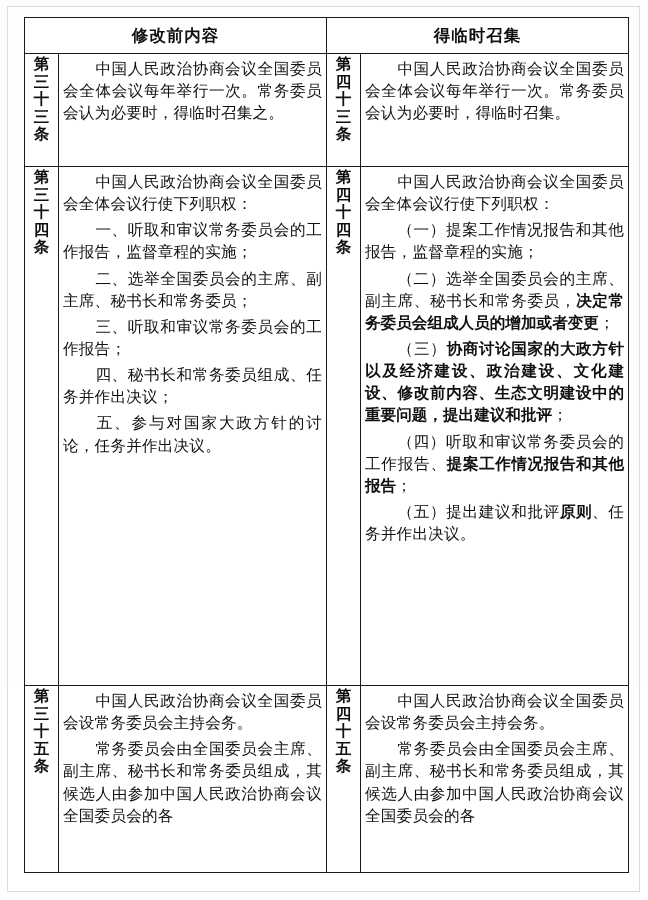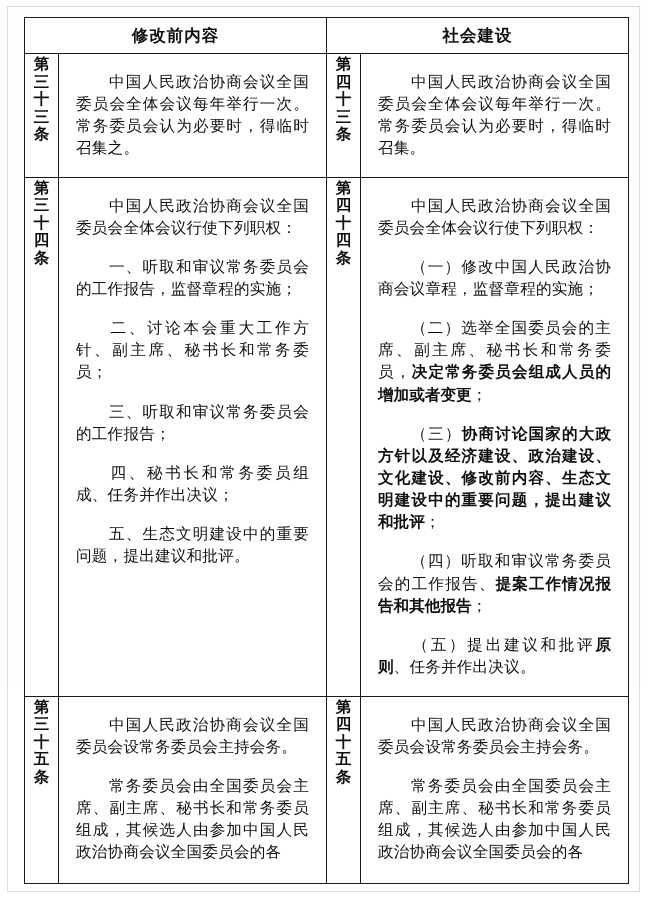--- a/index.html
+++ b/index.html
@@ -99,21 +99,21 @@
     vertical-align: top;
   }
   .para {
     font-size: 15.6px;
     line-height: 1.42;
     text-align: justify;
     text-align-last: left;
     text-justify: inter-character;
     letter-spacing: 0.2px;
     font-family: "DejaVu Sans", sans-serif;
-    margin: 17px;
+    margin: 4px;
     -webkit-hyphens: none;
     hyphens: none;
     word-break: break-all;
   }
   .para + .para { margin-top: 0; }
   .para .ind { display: inline-block; width: 2.05em; }
   .para b, .para .bold {
     font-weight: 700;
     letter-spacing: 0px;
   }
@@ -136,21 +136,21 @@
     <table class="cmp">
       <colgroup>
         <col class="numcol">
         <col class="textcol">
         <col class="numcol">
         <col class="textcol">
       </colgroup>
       <thead>
         <tr class="head">
           <th colspan="2">修改前内容</th>
-          <th colspan="2">社会建设</th>
+          <th colspan="2">得临时召集</th>
         </tr>
       </thead>
       <tbody id="tbody">
           <tr class="r1">
             <td class="numcell">
               <div class="vtext">
                 <span>第</span>
                 <span>三</span>
                 <span>十</span>
                 <span>三</span>
@@ -184,39 +184,39 @@
                 <span>三</span>
                 <span>十</span>
                 <span>四</span>
                 <span>条</span>
               </div>
             </td>
             <td class="textcell">
               <div class="clip">
                 <p class="para"><span class="ind">&nbsp;</span><span>中国人民政治协商会议全国委员会全体会议行使下列职权：</span></p>
                 <p class="para"><span class="ind">&nbsp;</span><span>一、听取和审议常务委员会的工作报告，监督章程的实施；</span></p>
-                <p class="para"><span class="ind">&nbsp;</span><span>二、讨论本会重大工作方针、副主席、秘书长和常务委员；</span></p>
+                <p class="para"><span class="ind">&nbsp;</span><span>二、选举全国委员会的主席、副主席、秘书长和常务委员；</span></p>
                 <p class="para"><span class="ind">&nbsp;</span><span>三、听取和审议常务委员会的工作报告；</span></p>
                 <p class="para"><span class="ind">&nbsp;</span><span>四、秘书长和常务委员组成、任务并作出决议；</span></p>
-                <p class="para"><span class="ind">&nbsp;</span><span>五、生态文明建设中的重要问题，提出建议和批评。</span></p>
+                <p class="para"><span class="ind">&nbsp;</span><span>五、参与对国家大政方针的讨论，任务并作出决议。</span></p>
               </div>
             </td>
             <td class="numcell">
               <div class="vtext">
                 <span>第</span>
                 <span>四</span>
                 <span>十</span>
                 <span>四</span>
                 <span>条</span>
               </div>
             </td>
             <td class="textcell">
               <div class="clip">
                 <p class="para"><span class="ind">&nbsp;</span><span>中国人民政治协商会议全国委员会全体会议行使下列职权：</span></p>
-                <p class="para"><span class="ind">&nbsp;</span><span>（一）修改中国人民政治协商会议章程，监督章程的实施；</span></p>
+                <p class="para"><span class="ind">&nbsp;</span><span>（一）提案工作情况报告和其他报告，监督章程的实施；</span></p>
                 <p class="para"><span class="ind">&nbsp;</span><span>（二）选举全国委员会的主席、副主席、秘书长和常务委员，</span><b>决定常务委员会组成人员的增加或者变更</b><span>；</span></p>
                 <p class="para"><span class="ind">&nbsp;</span><span>（三）</span><b>协商讨论国家的大政方针以及经济建设、政治建设、文化建设、修改前内容、生态文明建设中的重要问题，提出建议和批评</b><span>；</span></p>
                 <p class="para"><span class="ind">&nbsp;</span><span>（四）听取和审议常务委员会的工作报告、</span><b>提案工作情况报告和其他报告</b><span>；</span></p>
                 <p class="para"><span class="ind">&nbsp;</span><span>（五）提出建议和批评</span><b>原则</b><span>、任务并作出决议。</span></p>
               </div>
             </td>
           </tr>
           <tr class="r3">
             <td class="numcell">
               <div class="vtext">

